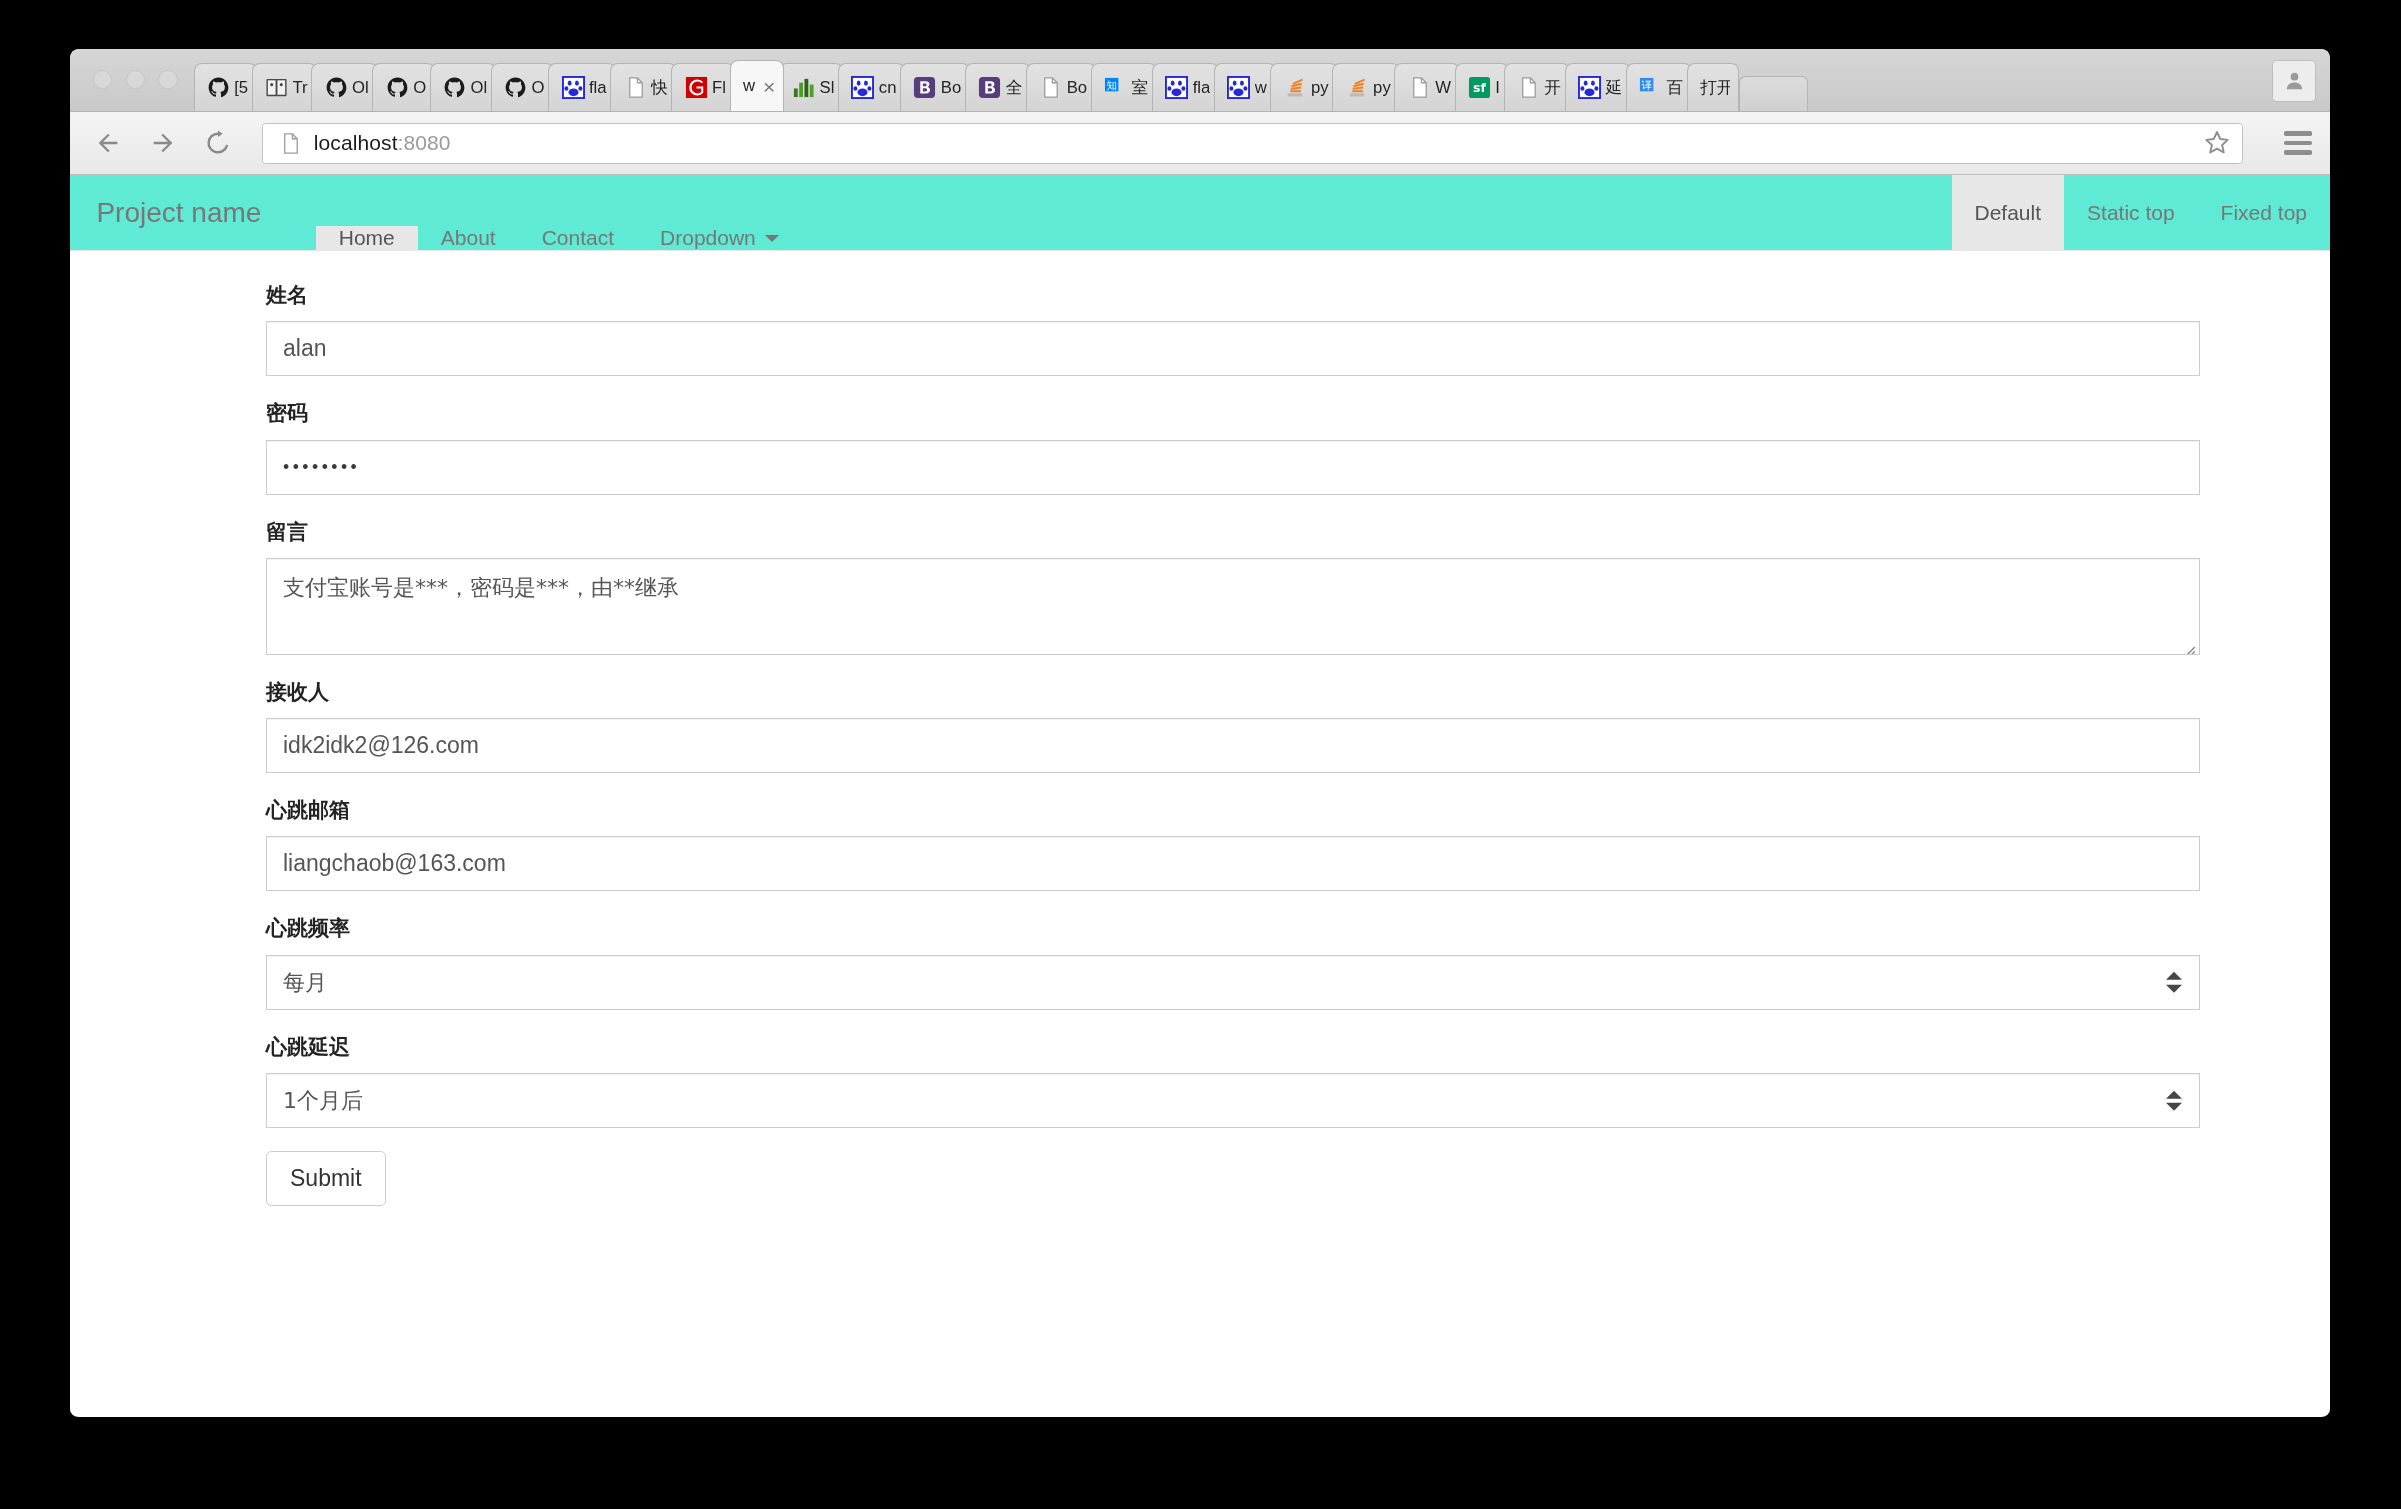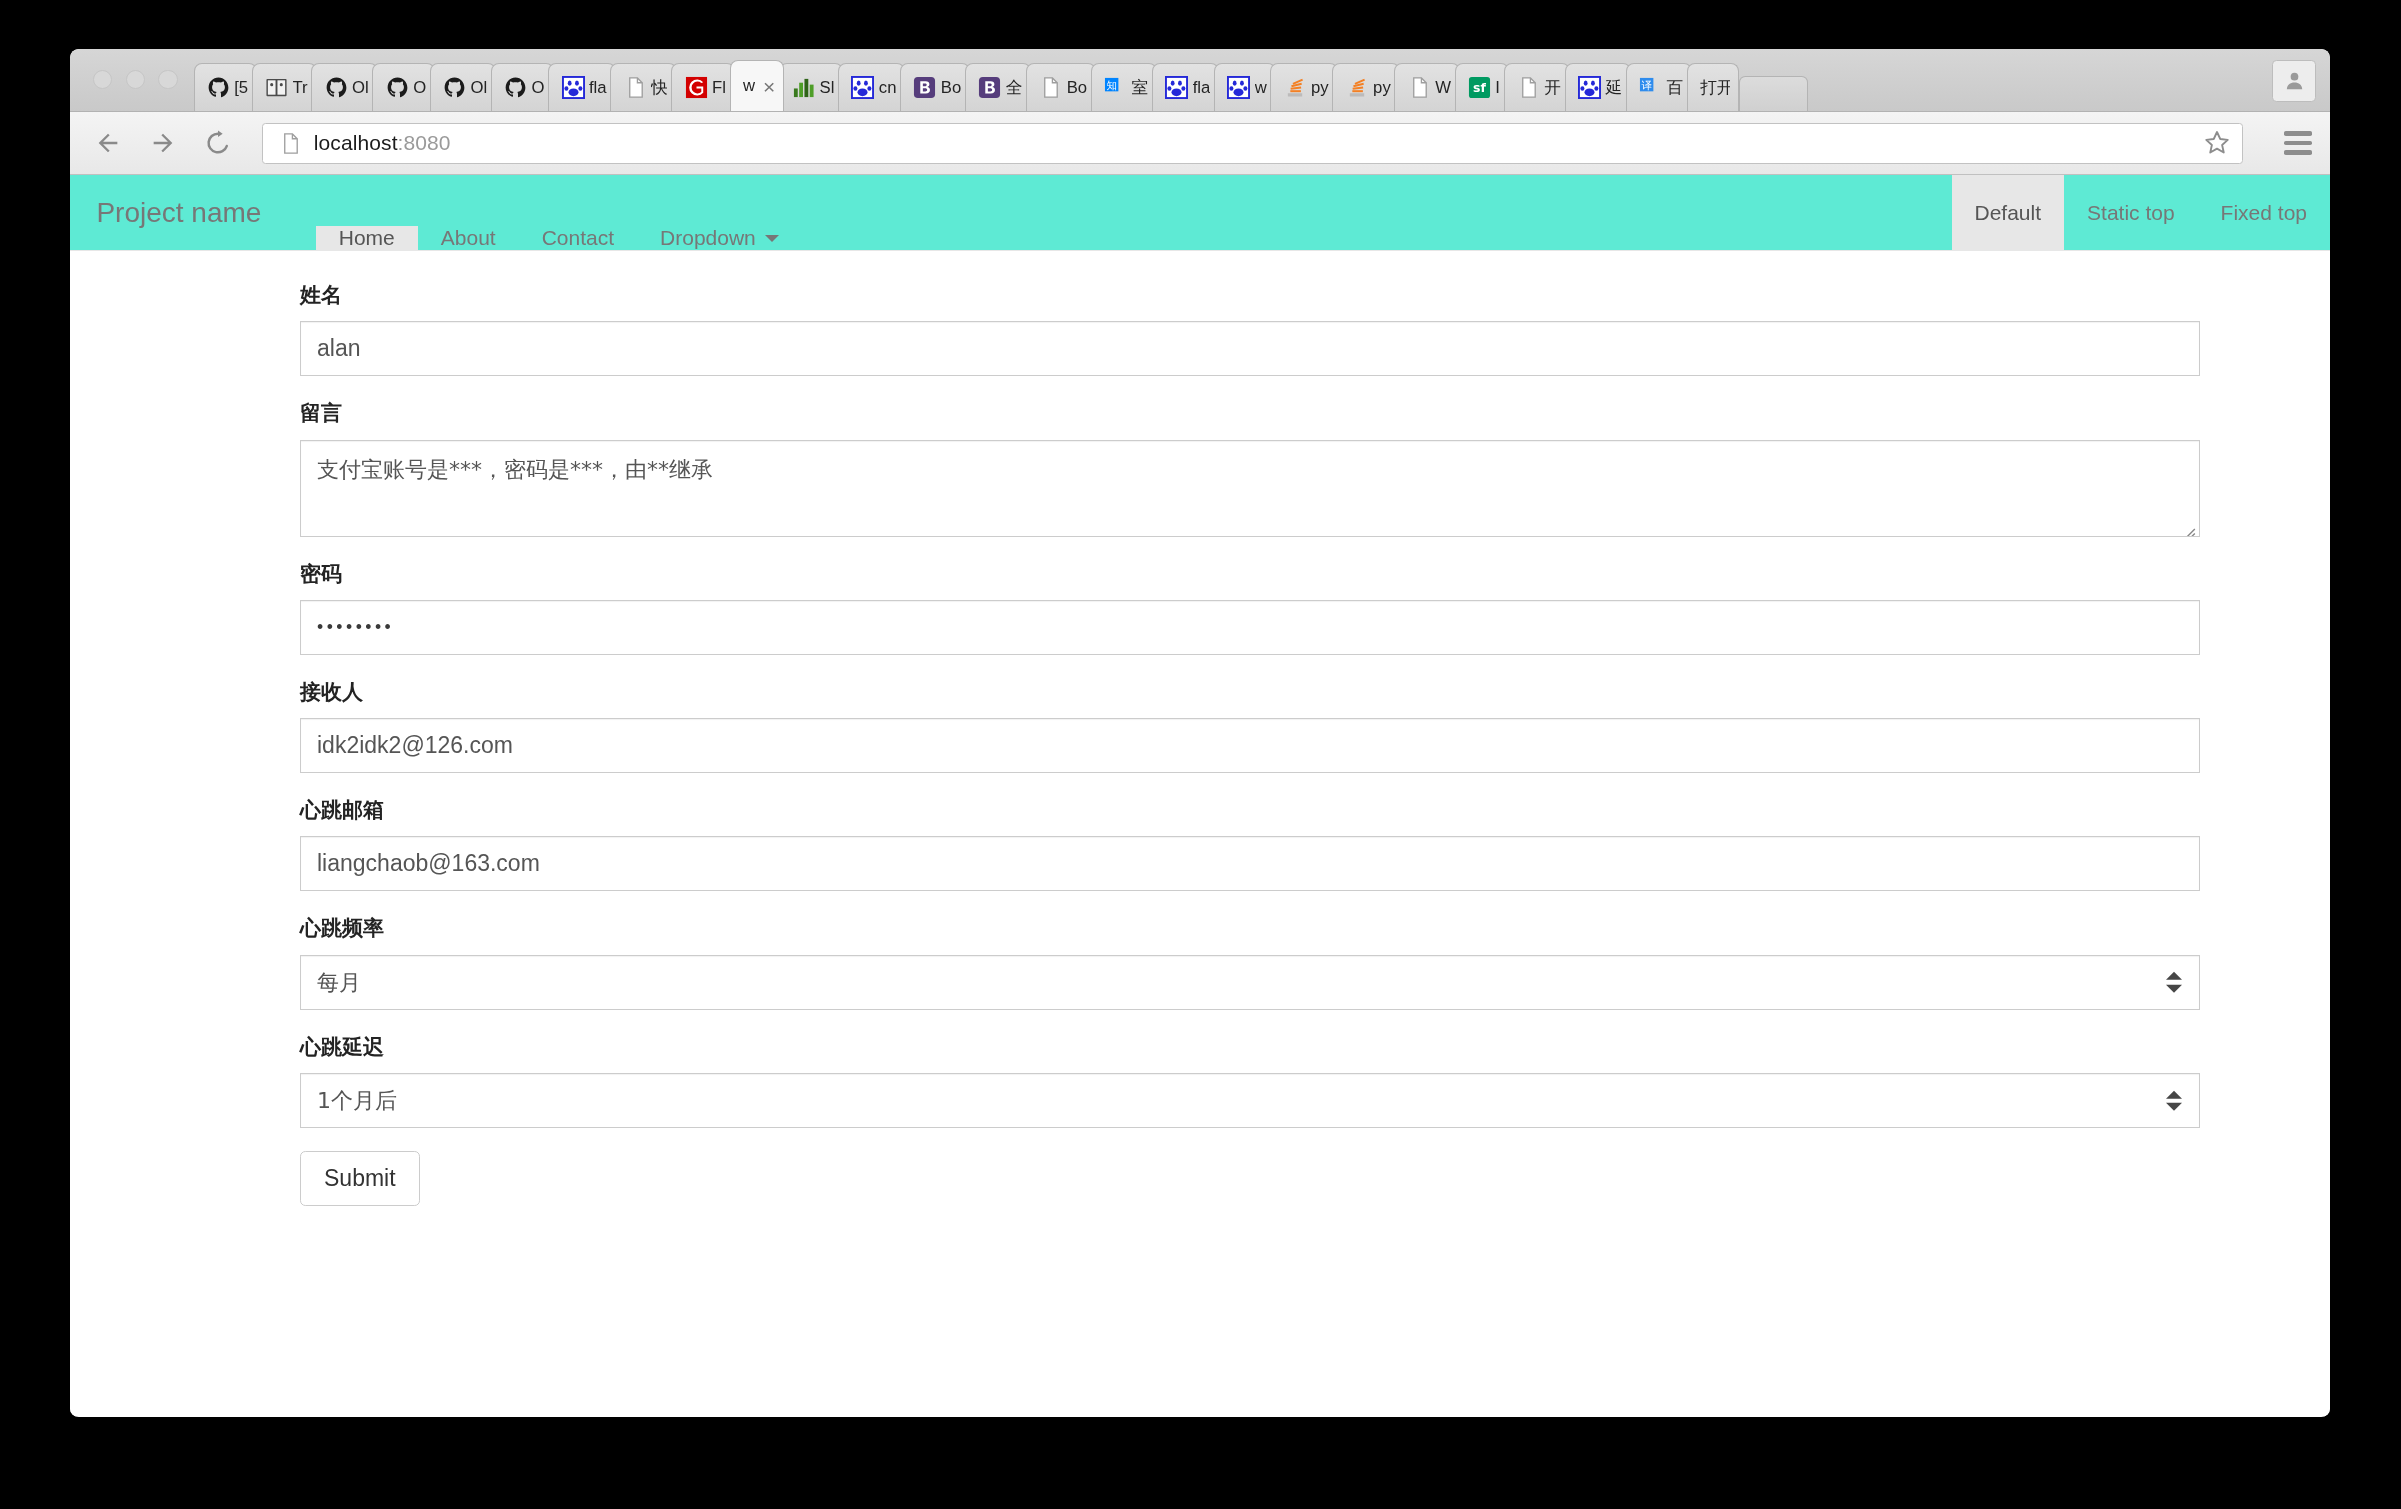--- a/index.html
+++ b/index.html
@@ -187,21 +187,20 @@
     margin-left: 8.8px;
     width: 0; height: 0;
     border-left: 7px solid transparent;
     border-right: 7px solid transparent;
     border-top: 7px solid #777777;
   }
 
   
   #form-area {
     padding: 30px 0 0 0;
-    margin-left: 34px;
   }
   .form-group { margin: 0 0 23px 0; padding: 0 130px 0 196px; }
   .form-label {
     display: block;
     font-size: 21px;
     color: #232323;
     font-weight: 700;
     margin-bottom: 12.3px;
     font-family: "DejaVu Sans", "Liberation Sans", sans-serif;
   }
@@ -611,27 +610,27 @@
           <div class="nav-item">
             <span>Fixed top</span>
           </div>
         </div>
     </div>
 
     <div id="form-area"><div class="form-group">
           <label class="form-label">姓名</label>
           <div class="form-control">alan</div>
         </div><div class="form-group">
+          <label class="form-label">密码</label>
+          <div class="form-control pw">••••••••</div>
+        </div><div class="form-group">
           <label class="form-label">留言</label>
           <div class="form-control textarea"><span>支付宝账号是***，密码是***，由**继承</span><span class="resize-grip"><svg width="17.6" height="17.6" viewBox="0 0 20 20">
                 <path d="M18 8L8 18M18 13L13 18" stroke="#878787" stroke-width="1.6"></path>
               </svg></span></div>
-        </div><div class="form-group">
-          <label class="form-label">密码</label>
-          <div class="form-control pw">••••••••</div>
         </div><div class="form-group">
           <label class="form-label">接收人</label>
           <div class="form-control">idk2idk2@126.com</div>
         </div><div class="form-group">
           <label class="form-label">心跳邮箱</label>
           <div class="form-control">liangchaob@163.com</div>
         </div><div class="form-group">
           <label class="form-label">心跳频率</label>
           <div class="select-wrap">
             <div class="form-control"><span class="select-text">每月</span><span class="select-arrows">

